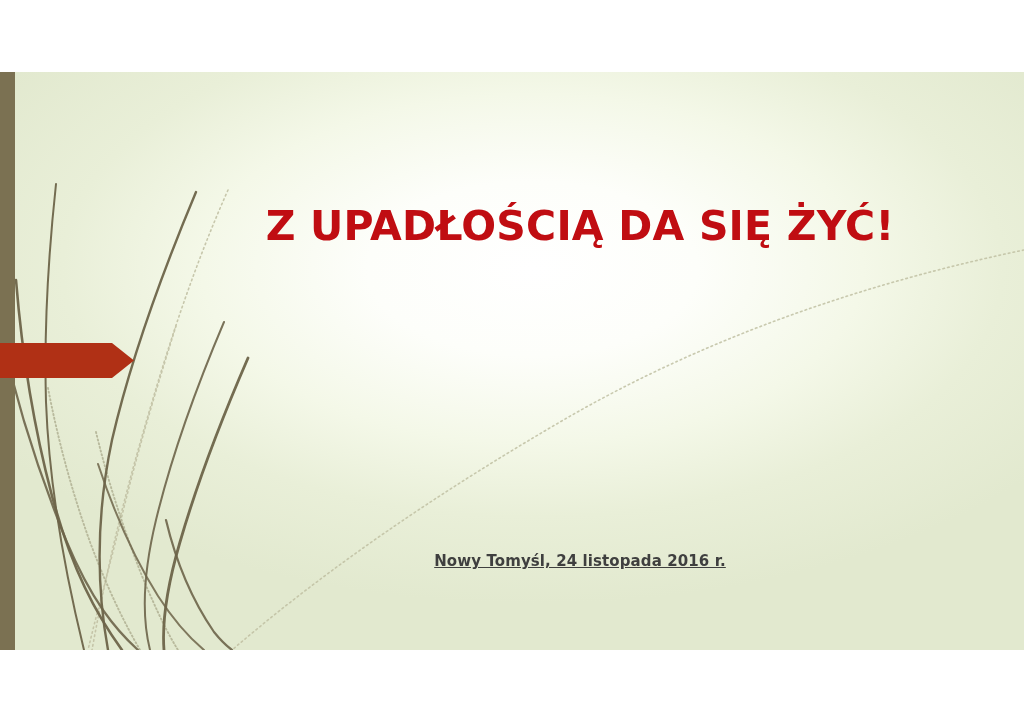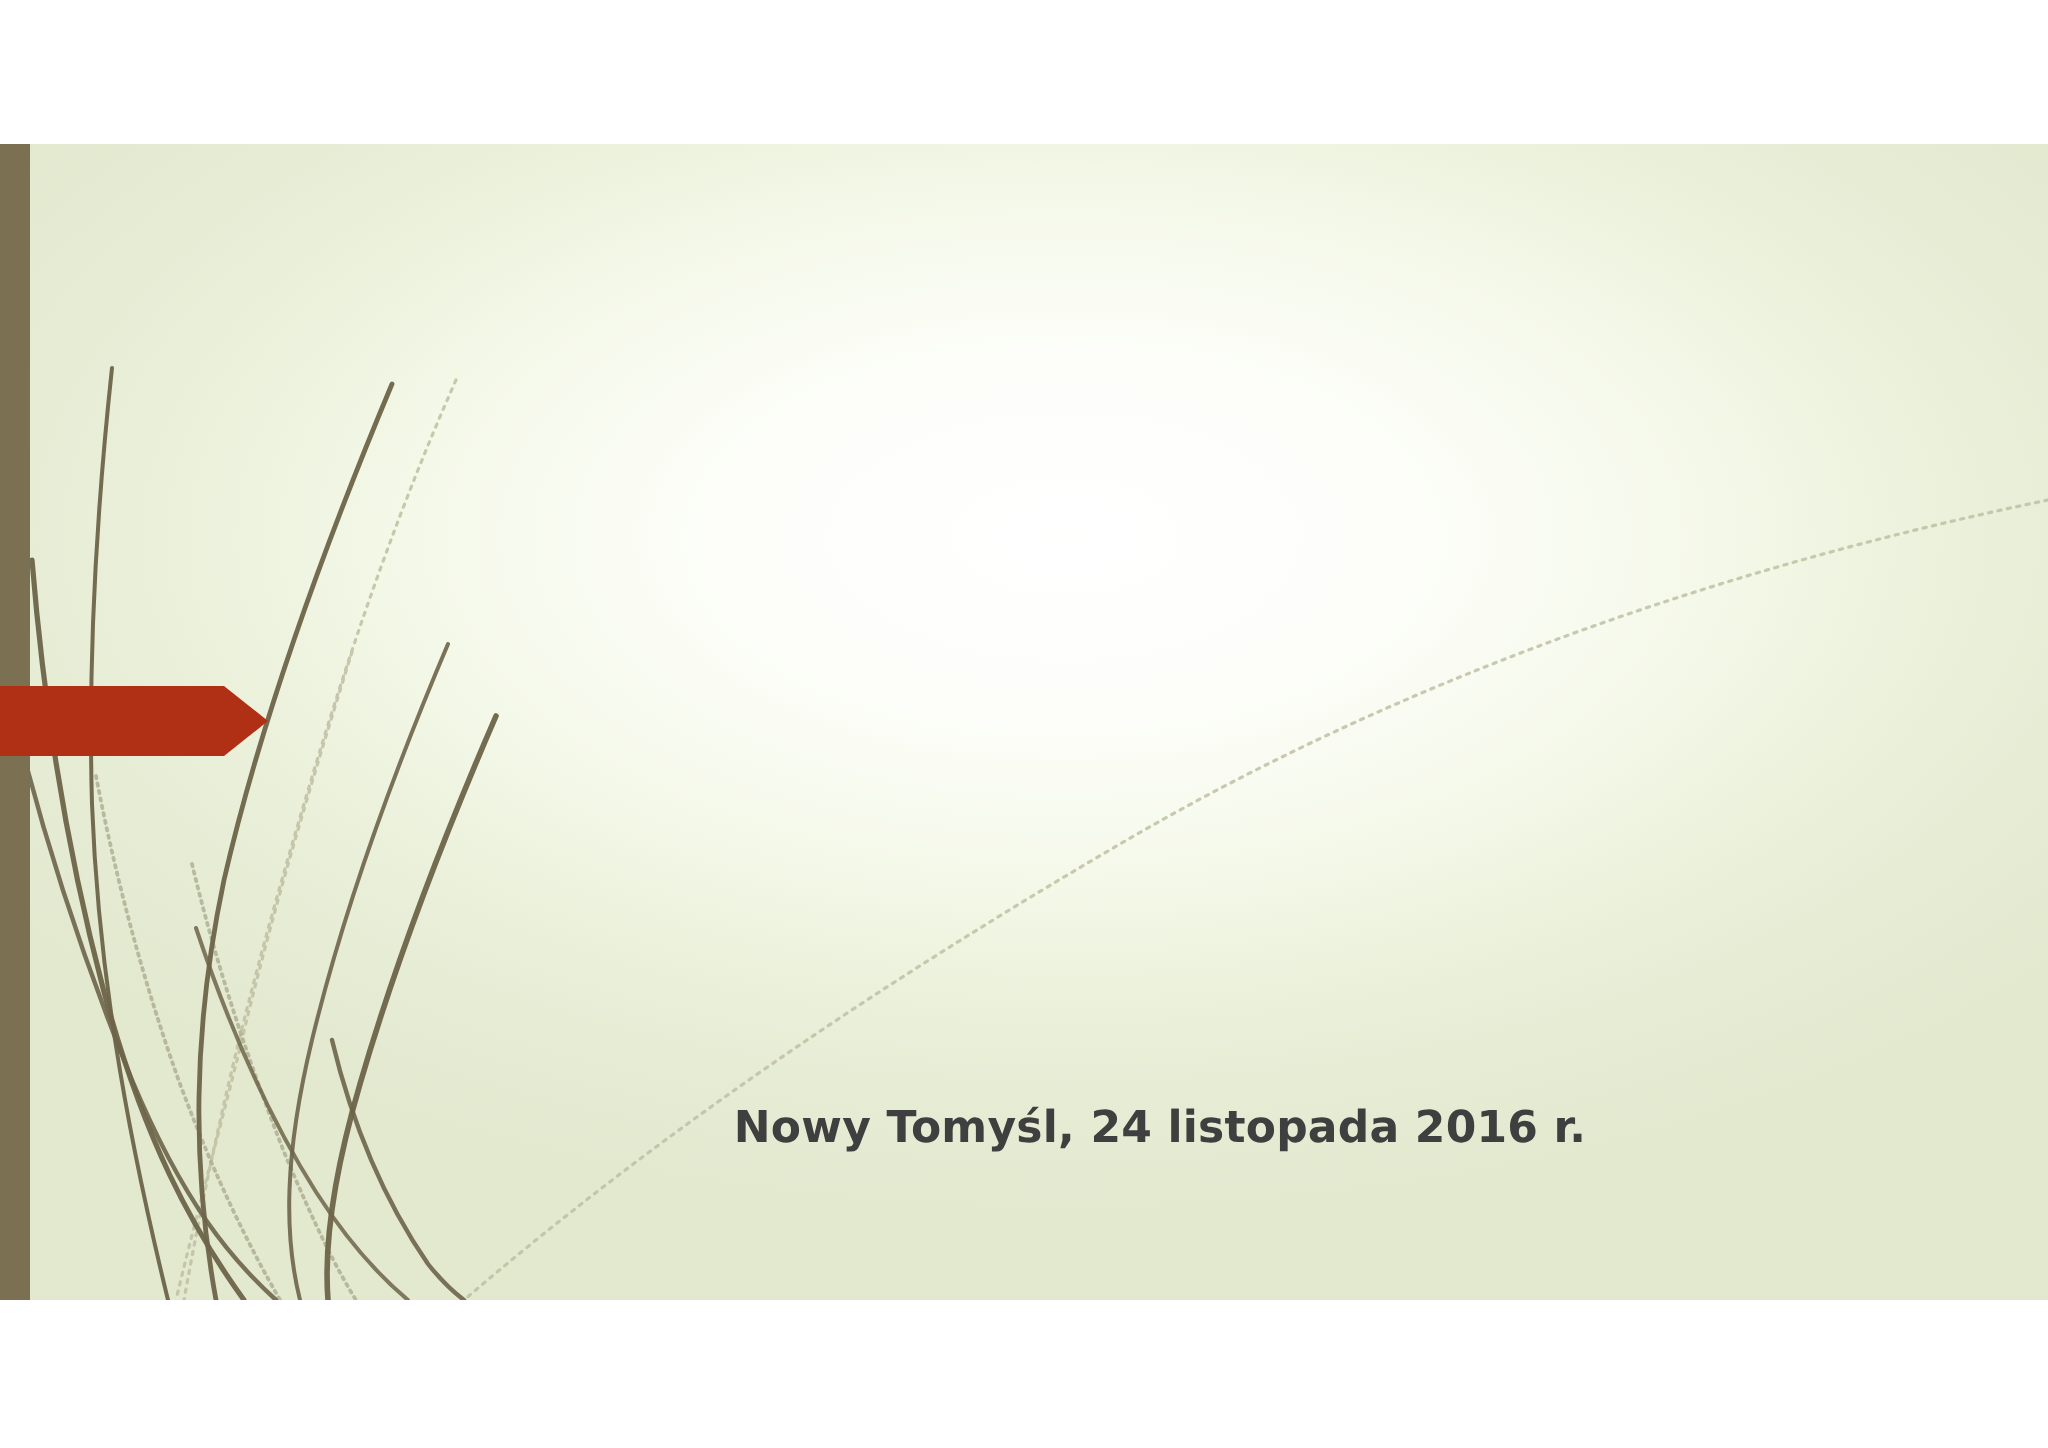--- a/index.html
+++ b/index.html
@@ -92,23 +92,24 @@
     position: absolute;
     left: 180px;
     top: 480px;
     width: 800px;
     text-align: center;
   }
   #subtitle {
     color: #3f3f3f;
     font-family: "DejaVu Sans", sans-serif;
     font-weight: bold;
-    font-size: 22px;
+    font-size: 15px;
     letter-spacing: 0.1px;
     white-space: nowrap;
+    text-decoration: underline;
   }
 </style>
 </head>
 <body>
 
 <div id="page">
 
   <div id="slide">
 
     <svg id="artwork" viewBox="0 0 1024 578" preserveAspectRatio="none">
@@ -141,20 +142,21 @@
       </g>
     </svg>
 
     <div id="left-bar"></div>
 
     <svg id="arrow" viewBox="0 0 134 35" preserveAspectRatio="none">
       <polygon points="0,0 112,0 134,17.5 112,35 0,35" fill="#b03015"></polygon>
     </svg>
 
     <div id="title-block">
+      <div class="title-line">Z UPADŁOŚCIĄ DA SIĘ ŻYĆ!</div>
       <div class="title-gap"></div>
     </div>
 
     <div id="subtitle-block">
       <div id="subtitle">Nowy Tomyśl, 24 listopada 2016 r.</div>
     </div>
 
   </div>
 </div>
 

